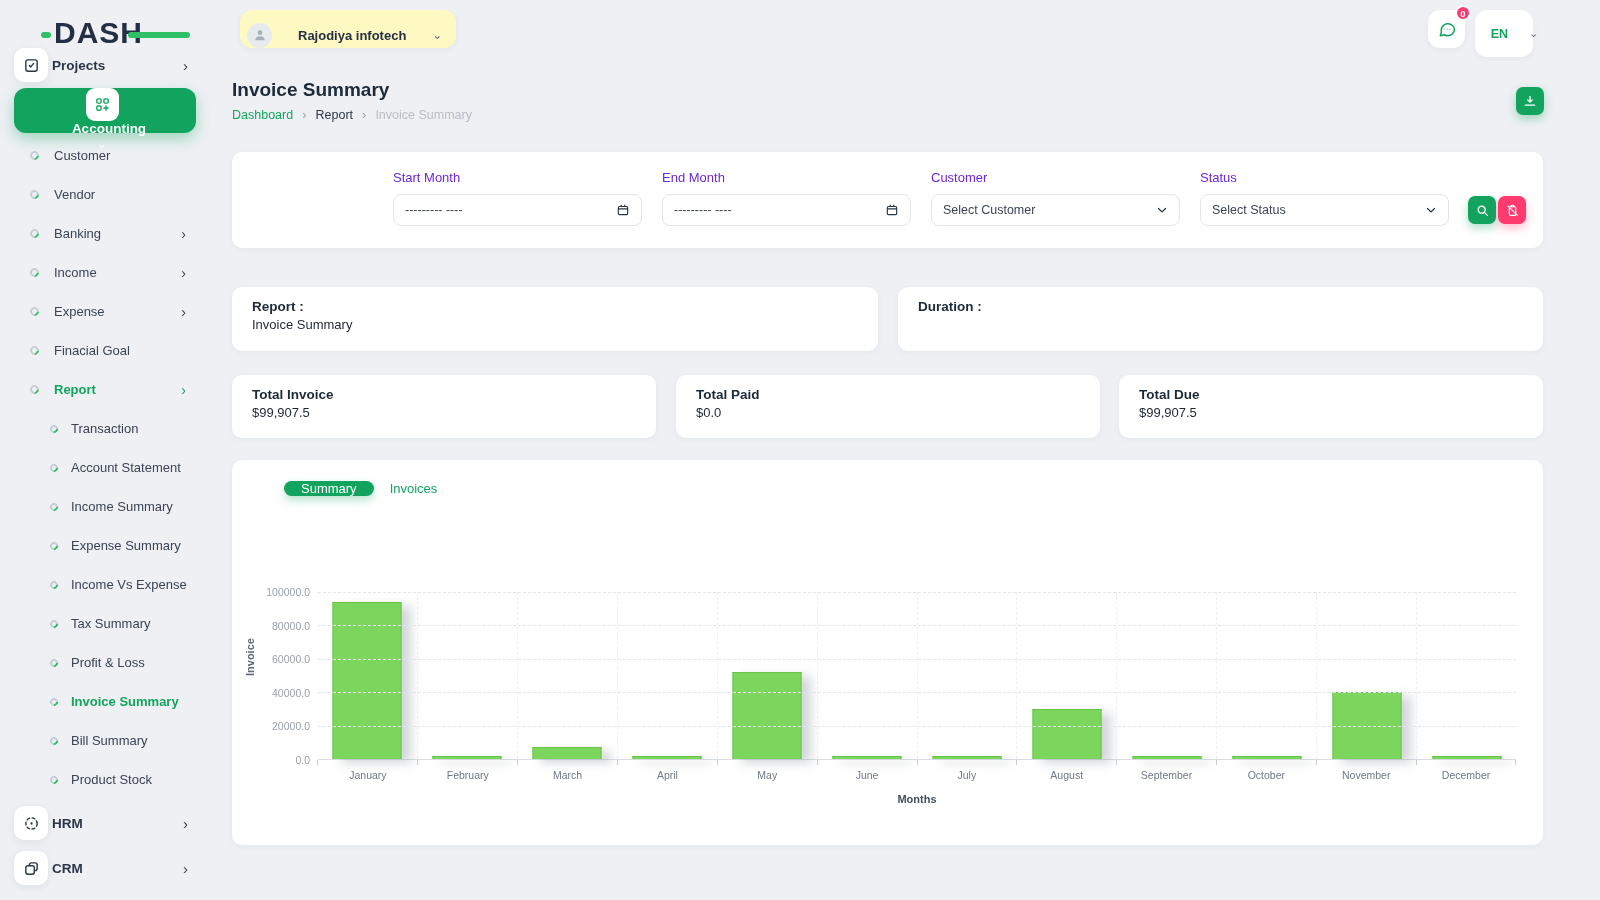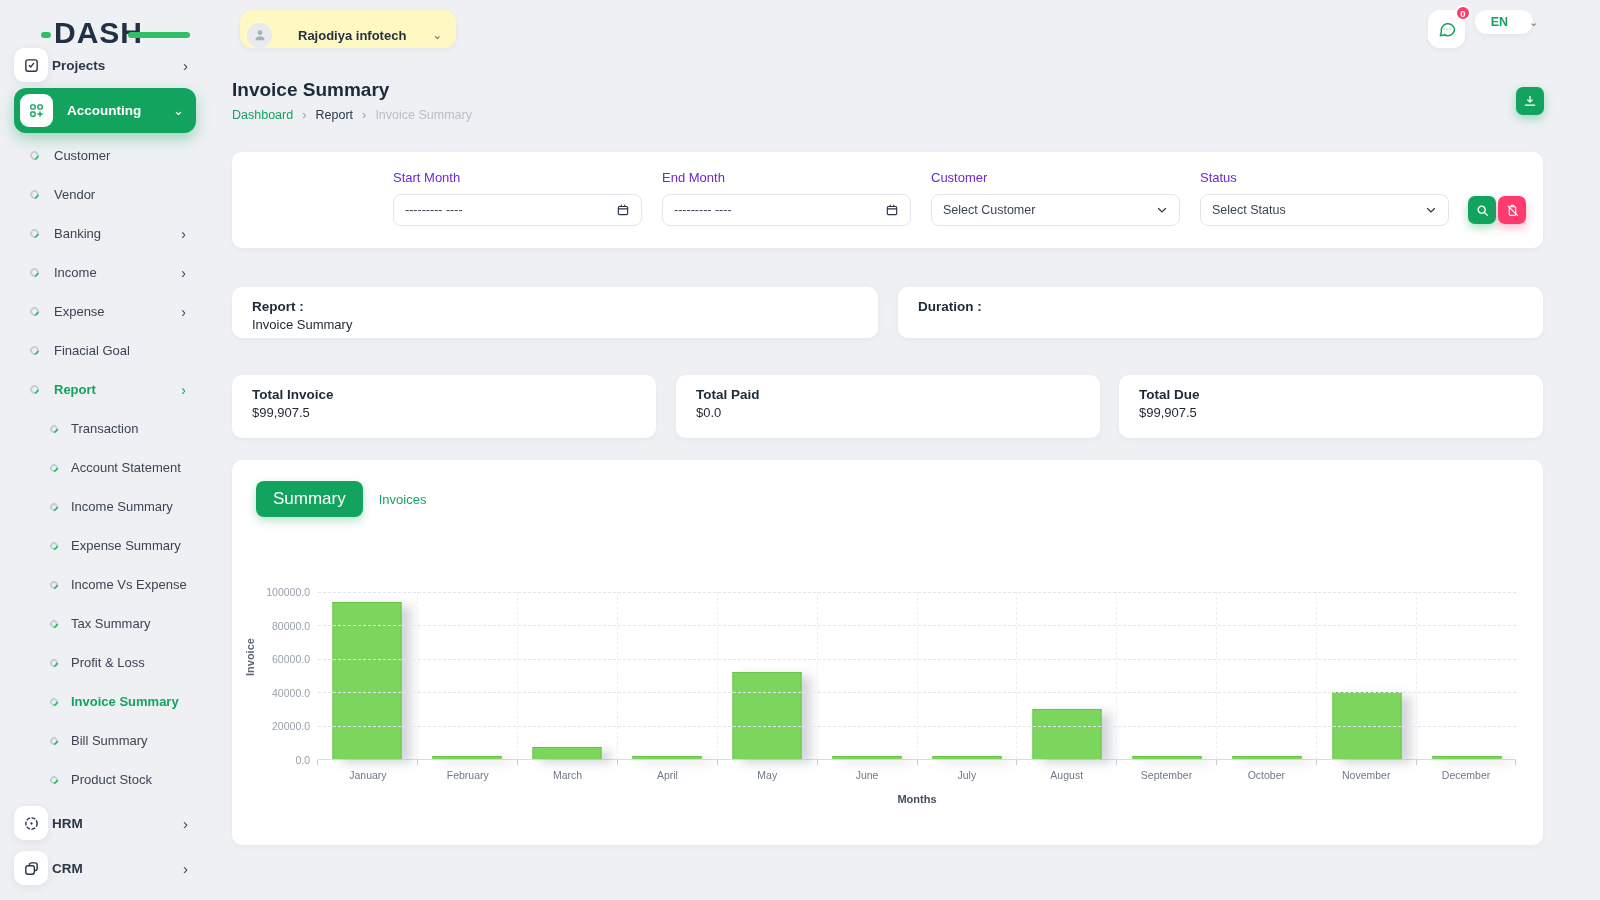--- a/index.html
+++ b/index.html
@@ -21,21 +21,21 @@
               display:flex; align-items:center; justify-content:center; flex:none; }
   .side-row { position:absolute; left:14px; width:184px; display:flex; align-items:center; cursor:pointer; }
   .side-row .row-label { font-size:13.5px; font-weight:700; color:#2b3648; margin-left:4px; flex:1; }
   .side-row .chev { color:#39424f; font-size:15px; margin-right:10px; }
 
   .row-projects { top:46px; height:38px; }
   .row-hrm { top:802px; height:42px; }
   .row-crm { top:847px; height:42px; }
 
   .accounting-pill { position:absolute; left:14px; top:88px; width:182px; height:45px; border-radius:12px;
-    background:#12a45e; box-shadow:0 6px 14px rgba(18,164,94,.35); display:flex; align-items:center; padding:0 12px 0 6px; cursor:pointer; }
+    background:#12a45e; box-shadow:0 6px 14px rgba(18,164,94,.35); display:flex; align-items:center; padding:0 12px 0 6px; cursor:pointer;flex-direction:column; }
   .accounting-pill .icon-box { width:33px; height:33px; border-radius:9px; box-shadow:none; }
   .accounting-pill .row-label { color:#fff; font-size:13.5px; font-weight:700; margin-left:14px; flex:1; }
   .accounting-pill .chev { color:#fff; font-size:13px; }
 
   .nav-list { position:absolute; left:0; top:136px; width:212px; }
   .nav-item { height:39px; display:flex; align-items:center; padding-left:30px; cursor:pointer; }
   .bullet { width:9px; height:9px; border-radius:50%; border:2px solid #c7cdd6; border-bottom-color:#2fbf66; transform:rotate(-45deg); flex:none; }
   .nav-item .nav-label { font-size:13px; color:#3a4454; margin-left:15px; flex:1; }
   .nav-item .chev { color:#3a4454; font-size:14px; margin-right:26px; }
   .nav-item.accent .nav-label { color:#12a45e; font-weight:700; }
@@ -51,21 +51,21 @@
   .company-pill { position:absolute; left:240px; top:10px; height:38px; padding:12px 14px 0 7px; background:#fef9c3;
     border-radius:12px; box-shadow:0 2px 6px rgba(35,46,60,.05); display:flex; align-items:center; gap:26px; cursor:pointer; }
   .avatar { width:25px; height:25px; border-radius:50%; background:#e7ebee; display:flex; align-items:center; justify-content:center; }
   .company-pill .name { font-size:13px; font-weight:700; color:#253044; }
   .company-pill .chev { color:#6b7280; font-size:12px; }
 
   .msg-pill { position:absolute; left:1428px; top:10px; width:37px; height:38px; background:#fff; border-radius:12px;
     box-shadow:0 2px 6px rgba(35,46,60,.05); display:flex; align-items:center; justify-content:center; cursor:pointer; }
   .badge { position:absolute; top:-5px; right:-6px; min-width:16px; height:16px; border-radius:8px; background:#ff3a6e;
     color:#fff; font-size:9.5px; font-weight:700; display:flex; align-items:center; justify-content:center; border:2px solid #fff; padding:0 3px; }
-  .lang-pill { position:absolute; left:1475px; top:10px; width:58px; height:24px; background:#fff; border-radius:12px;
+  .lang-pill { position:absolute; left:1475px; top:10px; width:58px; height:47px; background:#fff; border-radius:12px;
     box-shadow:0 2px 6px rgba(35,46,60,.05); display:flex; align-items:center; justify-content:center; gap:21px; cursor:pointer; }
   .lang-pill .lang { color:#12a45e; font-size:12.5px; font-weight:700; }
   .lang-pill .chev { color:#6b7280; font-size:11px; }
 
   
   .main { position:absolute; left:232px; top:0; width:1311px; height:900px; }
   .page-title { position:absolute; left:0; top:79px; font-size:19px; font-weight:700; color:#1d2a39; }
   .breadcrumb { position:absolute; left:0; top:107px; font-size:12.5px; display:flex; align-items:center; gap:9px; }
   .breadcrumb .bc-link { color:#12a45e; cursor:pointer; }
   .breadcrumb .bc-mid { color:#2b3648; cursor:pointer; }
@@ -79,35 +79,35 @@
   .field .f-label { font-size:13px; color:#6d28d9; margin-bottom:9px; }
   .f-input { height:32px; border:1px solid #e2e6ea; border-radius:8px; background:#fff; display:flex; align-items:center;
     padding:0 11px; font-size:12.5px; color:#3c4455; cursor:pointer; }
   .f-input .grow { flex:1; }
   .field-start { left:161px; } .field-end { left:430px; }
   .field-customer { left:699px; } .field-status { left:968px; }
   .btn-sq { position:absolute; top:44px; width:28px; height:28px; border-radius:7px; display:flex; align-items:center; justify-content:center; cursor:pointer; }
   .btn-search { left:1236px; background:#12a45e; box-shadow:0 4px 10px rgba(18,164,94,.35); }
   .btn-reset { left:1266px; background:#ff3a6e; box-shadow:0 4px 10px rgba(255,58,110,.35); }
 
-  .info-card { position:absolute; height:51px; padding:12px 20px; }
+  .info-card { position:absolute; height:64px; padding:12px 20px; }
   .info-card .t { font-size:13.5px; font-weight:700; color:#1d2a39; }
   .info-card .v { font-size:13px; color:#1f2733; margin-top:3px; }
   .card-report { left:0; top:287px; width:646px; }
   .card-duration { left:666px; top:287px; width:645px; }
   .total-card { position:absolute; top:375px; height:63px; width:424px; padding:12px 20px; }
   .total-card .t { font-size:13.5px; font-weight:700; color:#1d2a39; }
   .total-card .v { font-size:13px; color:#1f2733; margin-top:3px; }
   .tc-0 { left:0; } .tc-1 { left:444px; } .tc-2 { left:887px; }
 
   
   .chart-card { position:absolute; left:0; top:460px; width:1311px; height:385px; }
   .tabs { position:absolute; left:24px; top:21px; display:flex; align-items:center; gap:16px; }
-  .tab-active { background:#12a45e; color:#fff; font-size:17px; padding:8px 17px; border-radius:8px;
-    box-shadow:0 4px 10px rgba(18,164,94,.3); cursor:pointer; }
+  .tab-active { background:#12a45e; color:#fff; font-size:13px; padding:0 17px; border-radius:8px;
+    box-shadow:0 4px 10px rgba(18,164,94,.3); cursor:pointer;margin-left:28px; }
   .tab-plain { color:#12a45e; font-size:13px; cursor:pointer; }
 
   .y-title { position:absolute; left:18px; top:216px; transform:rotate(-90deg) translate(0,-50%); transform-origin:left top;
     font-size:11px; font-weight:700; color:#5d6778; }
   .y-labels { position:absolute; left:0; top:132px; width:78px; height:168px; }
   .ytick { position:absolute; right:0; width:100%; text-align:right; font-size:10.5px; color:#9aa1ac; }
   .plot { position:absolute; left:86px; top:132px; width:1198px; height:168px; border-bottom:1px solid #d9dee3; }
   .gridline { position:absolute; left:0; width:100%; border-top:1px dashed #e2e5e9; }
   .bars { position:absolute; left:0; top:0; width:100%; height:100%; display:flex; }
   .bar-cell { flex:1; position:relative; }

